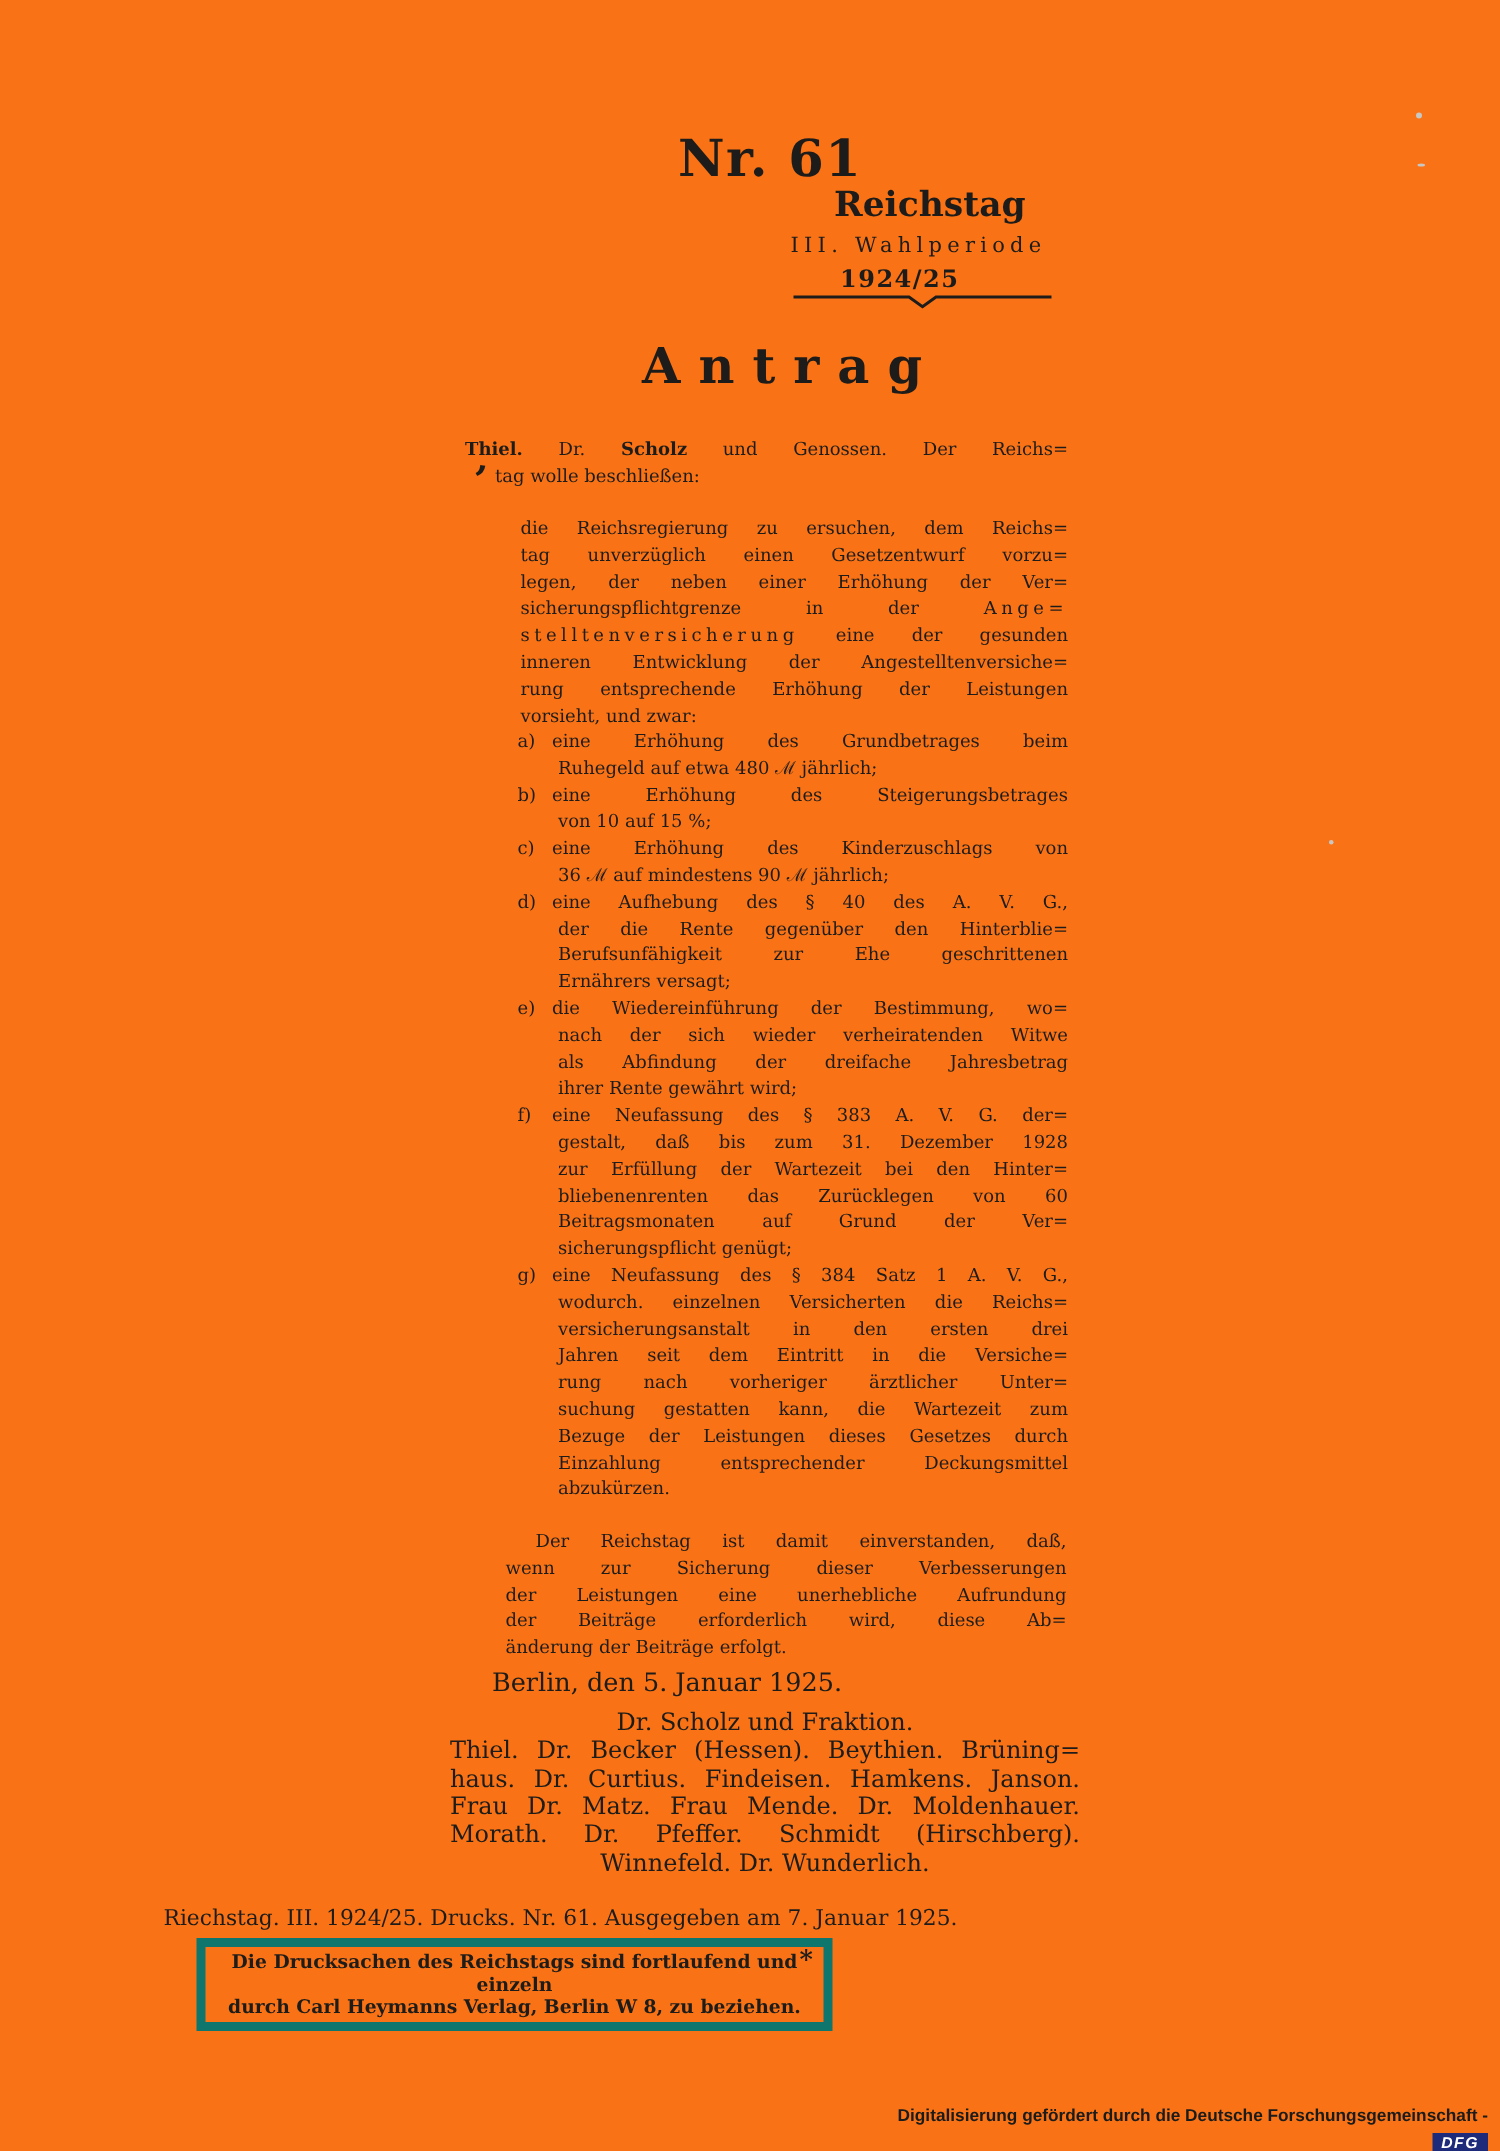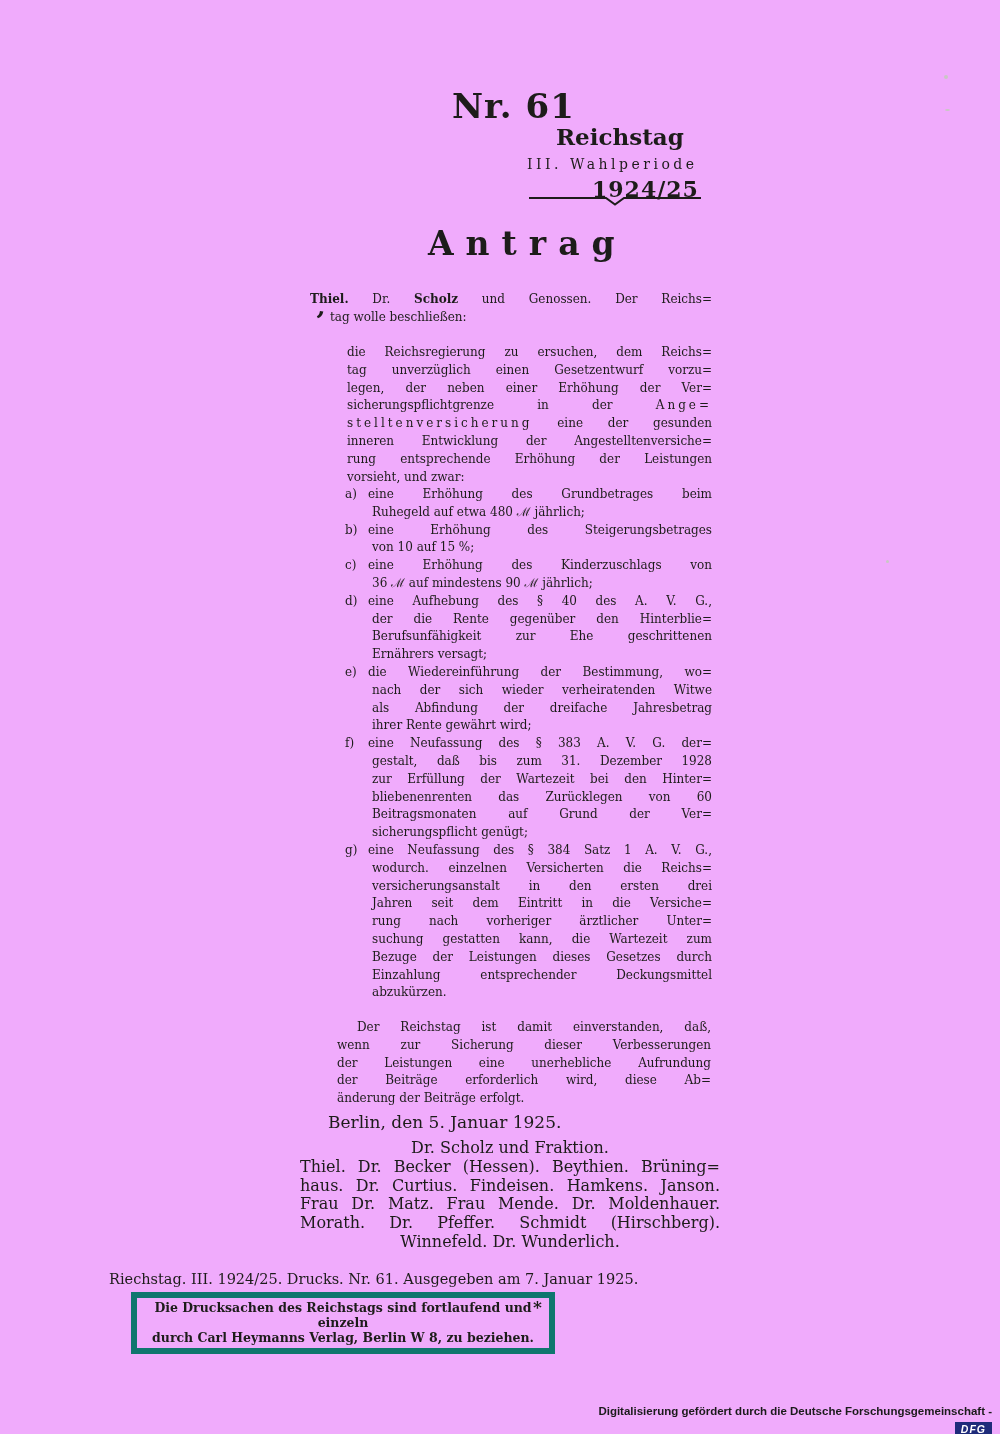--- a/index.html
+++ b/index.html
@@ -1,29 +1,29 @@
 <!DOCTYPE html>
 <html><head>
 <meta charset="utf-8">
 <style>
   html,body{margin:0;padding:0;background:#ffffff;}
   .page{
     position:relative;
     width:1000px;height:1434px;
-    background:#f0abfc;
+    background:#f97316;
     font-family:"DejaVu Serif", serif;
     color:#1d1c1a;
     overflow:hidden;
   }
   .abs{position:absolute;}
   
   .nr{left:452px;top:86px;font-size:34px;font-weight:bold;letter-spacing:1px;}
   .institution{left:556px;top:123px;font-size:23px;font-weight:bold;}
   .period{left:527px;top:156px;font-size:14px;letter-spacing:3.5px;white-space:nowrap;}
-  .years{left:592px;top:176px;font-size:22px;font-weight:bold;letter-spacing:1px;}
+  .years{left:560px;top:176px;font-size:16px;font-weight:bold;letter-spacing:1px;}
   .brace{left:527px;top:196px;}
   .doc-title{left:428px;top:224px;font-size:33px;font-weight:bold;letter-spacing:12px;white-space:nowrap;}
   
   .bodytxt{font-size:12px;line-height:17.8px;}
   .line{min-height:17.8px;}
   .j{text-align:justify;text-align-last:justify;}
   .opening{left:310px;top:291px;width:402px;}
   .opening .l2{padding-left:20px;}
   .b{font-weight:bold;}
   .sperr{letter-spacing:3px;}

